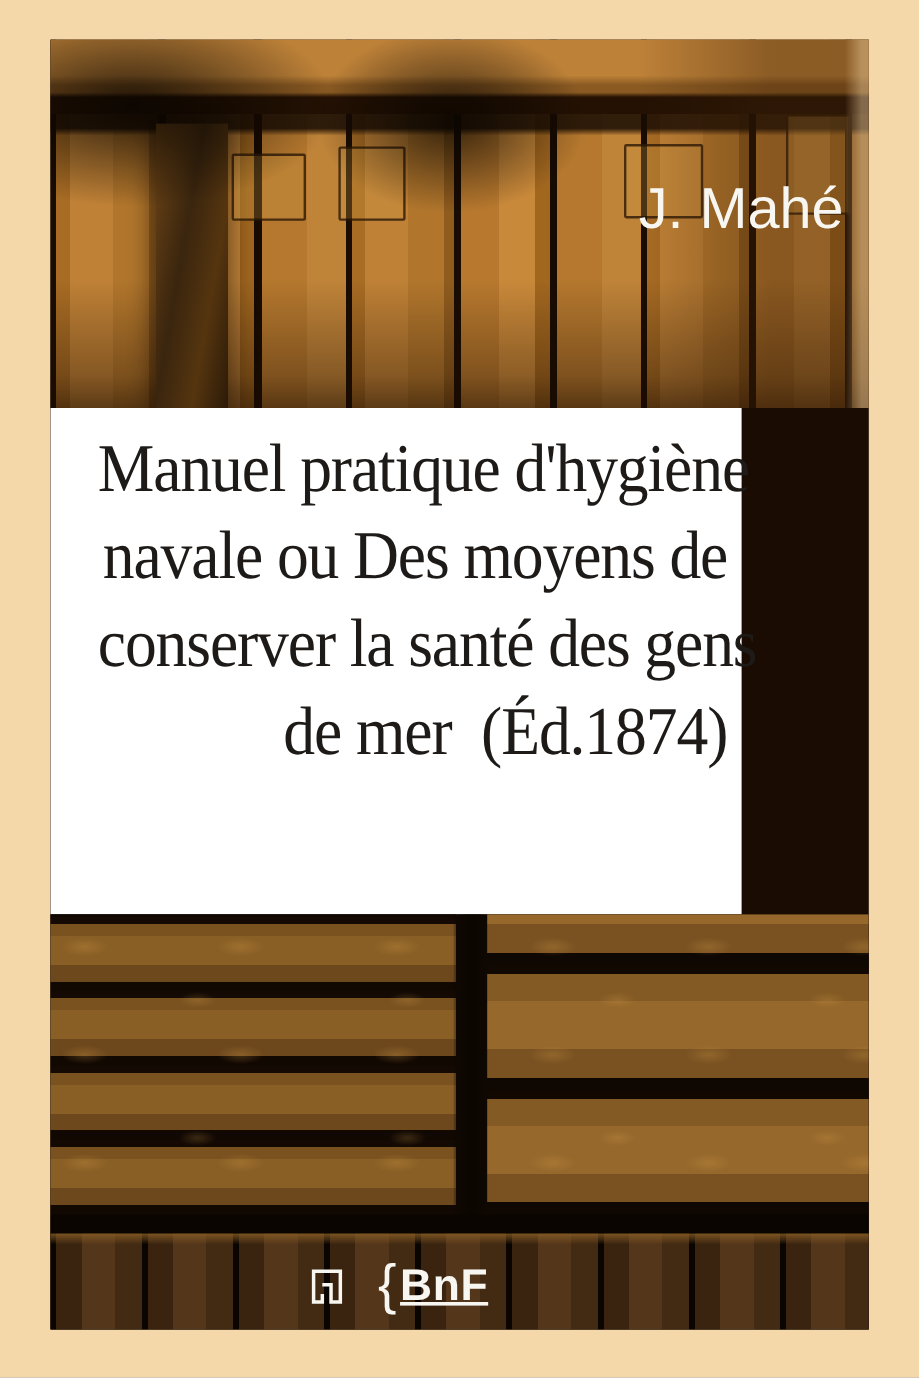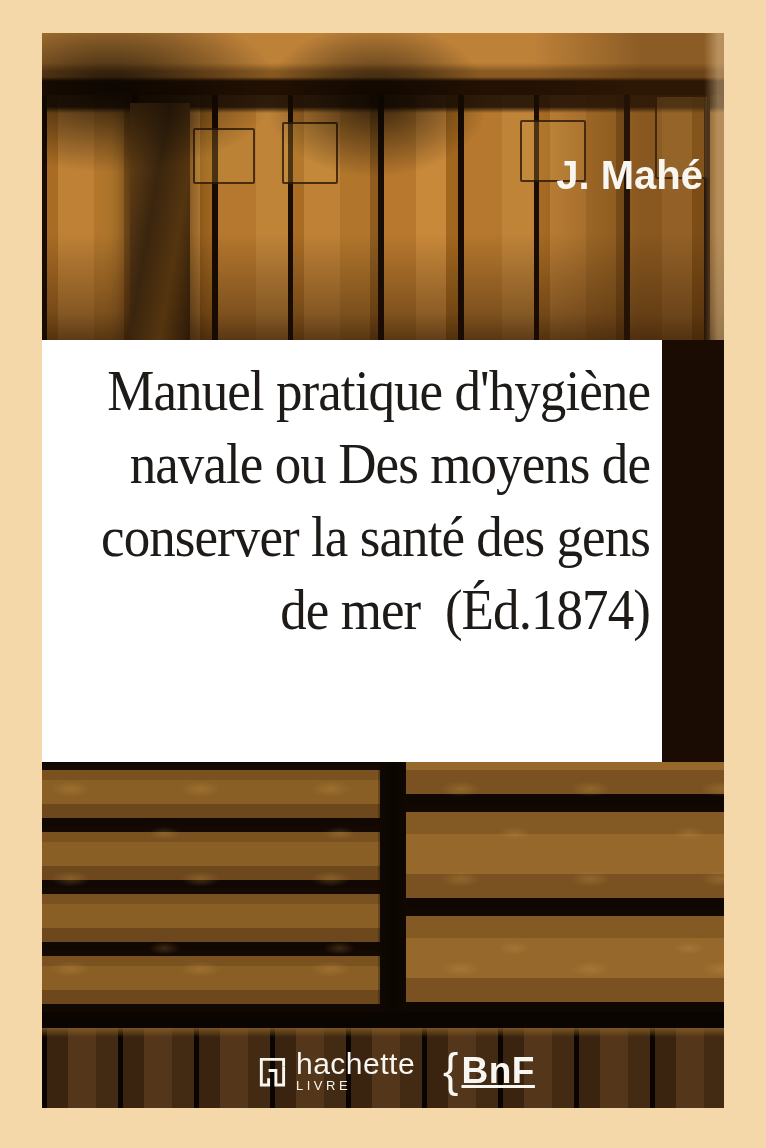--- a/index.html
+++ b/index.html
@@ -63,39 +63,39 @@
   .spine-label{
     position:absolute;border:2px solid rgba(32,16,3,.75);
     background:rgba(205,155,70,.28);border-radius:2px;
   }
   .label-1{left:151px;top:95px;width:58px;height:52px;}
   .label-2{left:240px;top:89px;width:52px;height:58px;}
   .label-3{left:478px;top:87px;width:62px;height:58px;}
   .label-4{left:613px;top:62px;width:50px;height:80px;}
   
   .title-band{
-    position:absolute;left:0;top:307px;width:620px;height:422px;
+    position:absolute;left:0;top:307px;width:576px;height:422px;
     background:var(--band_white,#ffffff);
     box-sizing:border-box;
     padding:14px 12px 0 0;
     text-align:right;
   }
   .title-line{
     font-family:"Liberation Serif","DejaVu Serif",serif;
     font-size:57px;line-height:73px;
     color:var(--title_ink,#1d1a17);
     letter-spacing:-1px;
     white-space:pre;
     transform:scaleX(.93);transform-origin:right center;
   }
   
   .author{
     position:absolute;right:21px;top:118px;
     font-family:"Liberation Sans",sans-serif;
-    font-weight:bold;font-size:40px;line-height:48px;
+    font-weight:normal;font-size:48px;line-height:48px;
     color:var(--logo_white,#f8f6f0);
     letter-spacing:0;
   }
   
   .books-bottom{
     position:absolute;left:0;top:729px;width:682px;height:346px;
     background:#120902;
   }
   .rows-left{
     position:absolute;left:0;top:0;width:338px;height:250px;
@@ -192,24 +192,20 @@
       <div class="mottle"></div>
       <div class="shelf-gap"></div>
       <div class="bottom-row"></div>
 
       <div class="logos">
         <div class="hachette">
           <svg class="h-icon" viewBox="0 0 32 34" fill="none" stroke="#f8f6f0" stroke-width="3">
             <path d="M28.5 12 V4.5 H5.5 V31 H13 V24"></path>
             <path d="M13 16 H20.5 V31 H28.5 V12"></path>
           </svg>
-          <div class="h-text">
-            <span class="h-word">hachette</span>
-            <span class="h-sub">LIVRE</span>
-          </div>
         </div>
         <div class="bnf">
           <span class="bnf-brace">{</span>
           <span class="bnf-word">BnF</span>
         </div>
       </div>
     </div>
 
   </div>
 </div>

